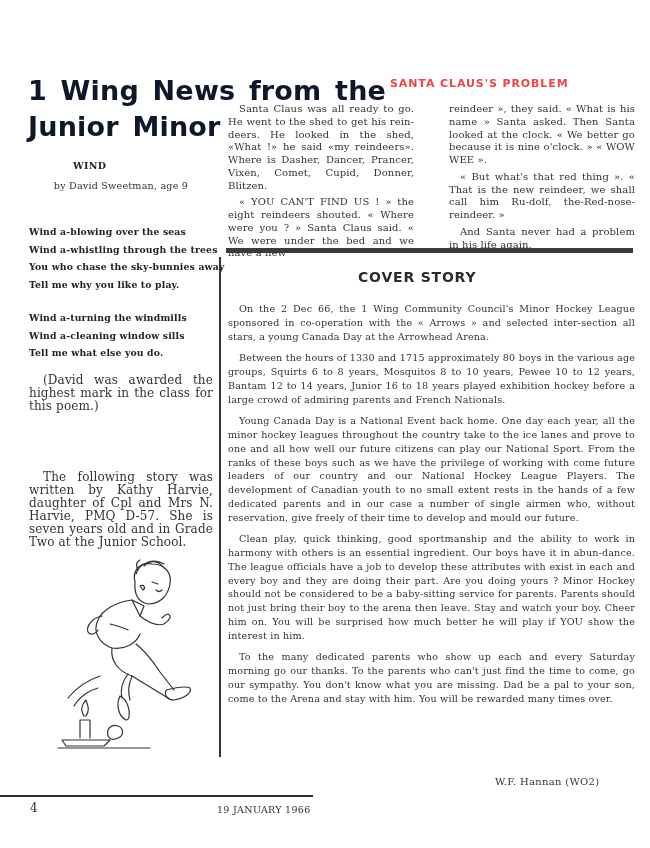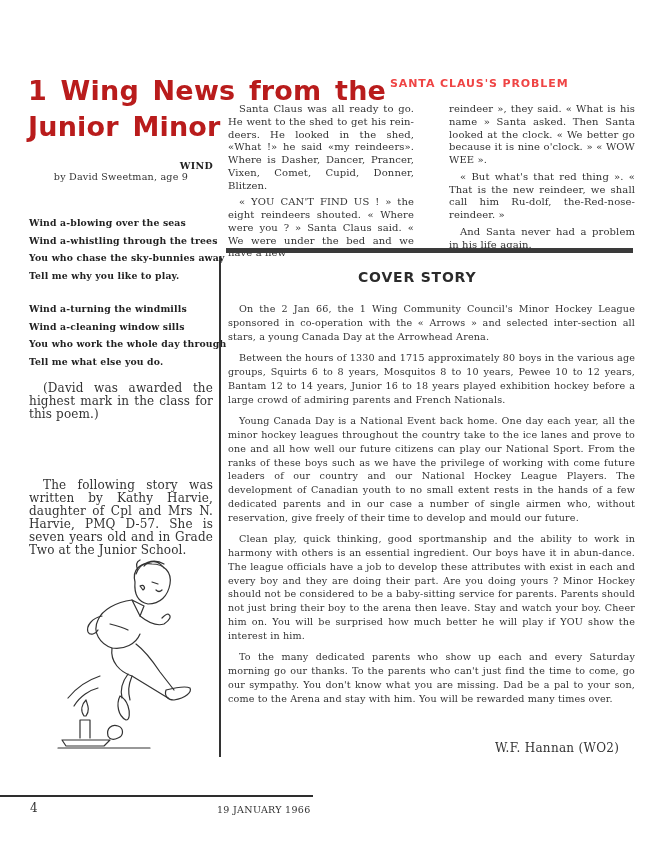--- a/index.html
+++ b/index.html
@@ -5,29 +5,29 @@
     * { box-sizing: border-box; margin: 0; padding: 0; }
     html, body { width: 650px; height: 848px; background: #ffffff; overflow: hidden; }
     body { position: relative; color: #2a2a2a; font-family: "DejaVu Serif", serif; }
 
     .page { position: relative; width: 650px; height: 848px; }
 
     
     .headline {
       position: absolute; left: 28px; top: 73px; width: 360px;
       font-family: "DejaVu Sans", sans-serif; font-weight: bold;
-      font-size: 27px; line-height: 36px; color: #b91c1c;
+      font-size: 27px; line-height: 36px; color: #0f172a;
       letter-spacing: 0.2px; word-spacing: 4px;
     }
 
     
     .left-col { position: absolute; left: 29px; top: 160px; width: 184px; }
     .poem-title {
-      text-align: right; font-weight: bold; font-size: 9.5px; letter-spacing: 0.3px;
-      color: #222; padding-left: 44px;
+      text-align: left; font-weight: bold; font-size: 9.5px; letter-spacing: 0.3px;
+      color: #222; margin-bottom: 9px; padding-left: 44px;
     }
     .poem-byline { text-align: center; font-size: 9.6px; color: #333; margin-bottom: 32px; letter-spacing: 0.2px; }
     .poem-stanza { margin-bottom: 16px; }
     .poem-line {
       font-weight: bold; font-size: 9.3px; line-height: 17.5px; color: #222;
       white-space: nowrap; letter-spacing: 0.15px;
     }
     .poem-note, .intro-note {
       font-size: 12px; line-height: 13px; color: #333;
       text-align: justify; text-indent: 14px; letter-spacing: 0.15px;
@@ -67,22 +67,22 @@
       position: absolute; left: 358px; top: 269px;
       font-family: "DejaVu Sans", sans-serif; font-weight: bold;
       font-size: 14px; letter-spacing: 0.8px; color: #2b2b2b;
     }
     .cover-body { position: absolute; left: 228px; top: 302px; width: 407px; }
     .cover-body p {
       font-size: 9.6px; line-height: 13.75px; color: #333; text-align: justify;
       text-indent: 11px; margin-bottom: 8px; letter-spacing: 0.15px;
     }
     .signature {
-      position: absolute; left: 495px; top: 741px;
-      font-size: 12px; color: #333; letter-spacing: 0.3px;
+      position: absolute; left: 495px; top: 776px;
+      font-size: 10px; color: #333; letter-spacing: 0.3px;
     }
 
     
     .footer-rule { position: absolute; left: 0; top: 795px; width: 313px; height: 2px; background: #2e2e2e; }
     .page-number { position: absolute; left: 30px; top: 801px; font-size: 12px; color: #333; }
     .issue-date { position: absolute; left: 217px; top: 804px; font-size: 9.5px; color: #333; letter-spacing: 0.3px; }
   </style>
 </head>
 <body>
 
@@ -99,21 +99,20 @@
 
     <div class="poem-stanza">
       <div class="poem-line">Wind a-blowing over the seas</div>
       <div class="poem-line">Wind a-whistling through the trees</div>
       <div class="poem-line">You who chase the sky-bunnies away</div>
       <div class="poem-line">Tell me why you like to play.</div>
     </div>
     <div class="poem-stanza">
       <div class="poem-line">Wind a-turning the windmills</div>
       <div class="poem-line">Wind a-cleaning window sills</div>
-      <div class="poem-line">You who work the whole day through</div>
       <div class="poem-line">Tell me what else you do.</div>
     </div>
 
     <p class="poem-note">(David was awarded the highest mark in the class for this poem.)</p>
     <p class="intro-note">The following story was written by Kathy Harvie, daughter of Cpl and Mrs N. Harvie, PMQ D-57. She is seven years old and in Grade Two at the Junior School.</p>
   </div>
 
   <svg class="illustration" viewBox="0 0 170 210" fill="none" stroke="#333" stroke-width="1.2" stroke-linecap="round" stroke-linejoin="round">
 
     <path d="M95 42 C92 30 100 22 112 24 C124 24 132 32 130 44 C128 56 120 64 108 64 C98 62 94 54 95 42 Z"></path>
@@ -160,21 +159,21 @@
       <p class="cont">reindeer », they said. « What is his name » Santa asked. Then Santa looked at the clock. « We better go because it is nine o'clock. » « WOW WEE ».</p>
       <p>« But what's that red thing ». « That is the new reindeer, we shall call him Ru-dolf, the-Red-nose-reindeer. »</p>
       <p>And Santa never had a problem in his life again.</p>
     </div>
   </div>
 
   <div class="hrule-thick"></div>
 
   <div class="cover-heading">COVER STORY</div>
   <div class="cover-body">
-    <p>On the 2 Jan 66, the 1 Wing Community Council's Minor Hockey League sponsored in co-operation with the « Arrows » and selected inter-section all stars, a young Canada Day at the Arrowhead Arena.</p>
+    <p>On the 2 Dec 66, the 1 Wing Community Council's Minor Hockey League sponsored in co-operation with the « Arrows » and selected inter-section all stars, a young Canada Day at the Arrowhead Arena.</p>
     <p>Between the hours of 1330 and 1715 approximately 80 boys in the various age groups, Squirts 6 to 8 years, Mosquitos 8 to 10 years, Pewee 10 to 12 years, Bantam 12 to 14 years, Junior 16 to 18 years played exhibition hockey before a large crowd of admiring parents and French Nationals.</p>
     <p>Young Canada Day is a National Event back home. One day each year, all the minor hockey leagues throughout the country take to the ice lanes and prove to one and all how well our future citizens can play our National Sport. From the ranks of these boys such as we have the privilege of working with come future leaders of our country and our National Hockey League Players. The development of Canadian youth to no small extent rests in the hands of a few dedicated parents and in our case a number of single airmen who, without reservation, give freely of their time to develop and mould our future.</p>
     <p>Clean play, quick thinking, good sportmanship and the ability to work in harmony with others is an essential ingredient. Our boys have it in abun-dance. The league officials have a job to develop these attributes with exist in each and every boy and they are doing their part. Are you doing yours ? Minor Hockey should not be considered to be a baby-sitting service for parents. Parents should not just bring their boy to the arena then leave. Stay and watch your boy. Cheer him on. You will be surprised how much better he will play if YOU show the interest in him.</p>
     <p>To the many dedicated parents who show up each and every Saturday morning go our thanks. To the parents who can't just find the time to come, go our sympathy. You don't know what you are missing. Dad be a pal to your son, come to the Arena and stay with him. You will be rewarded many times over.</p>
   </div>
   <div class="signature">W.F. Hannan (WO2)</div>
 
   <div class="footer-rule"></div>
   <div class="page-number">4</div>
   <div class="issue-date">19 JANUARY 1966</div>

